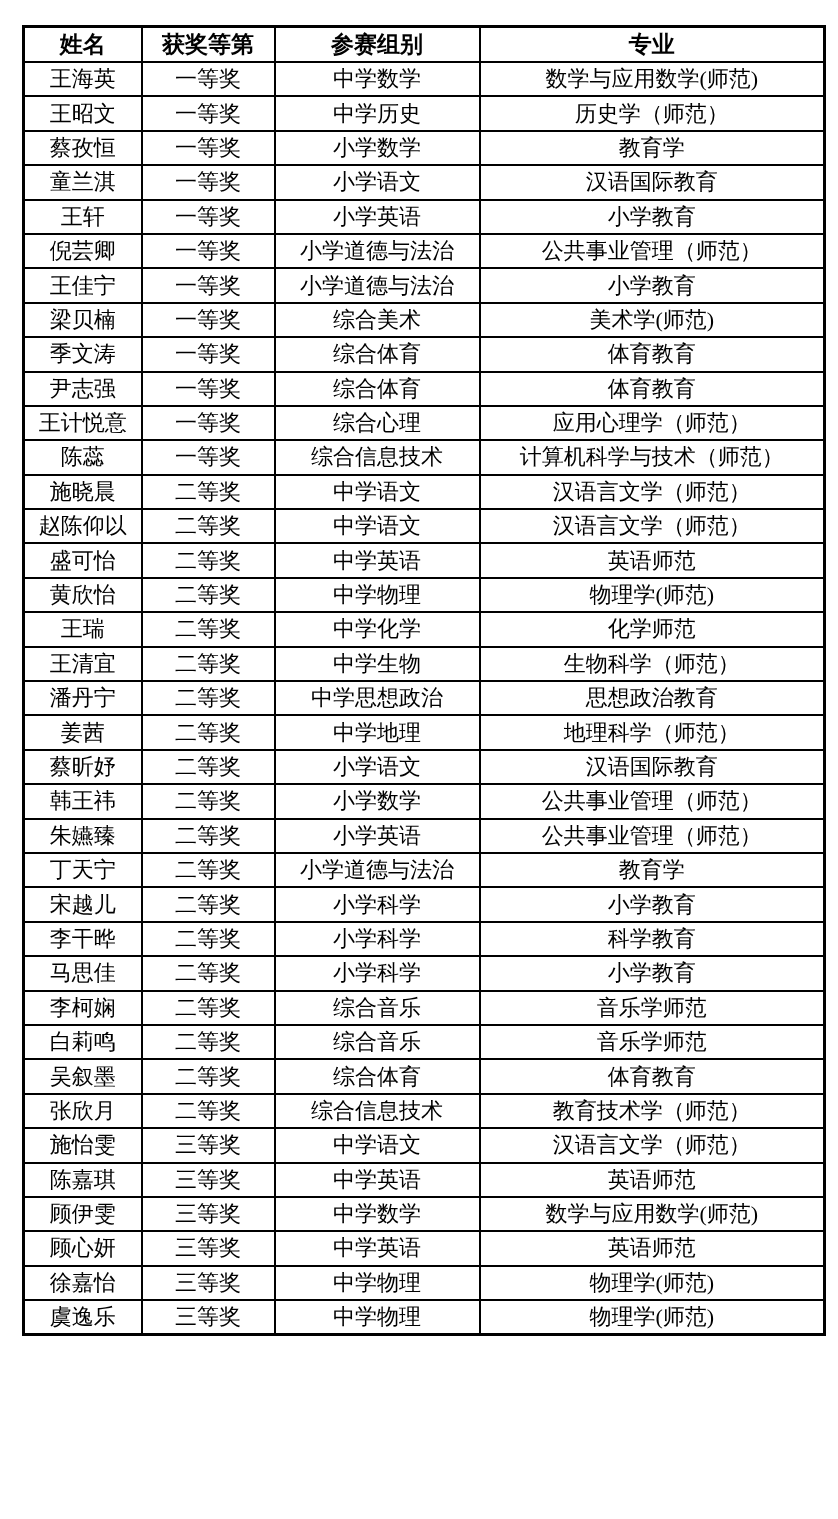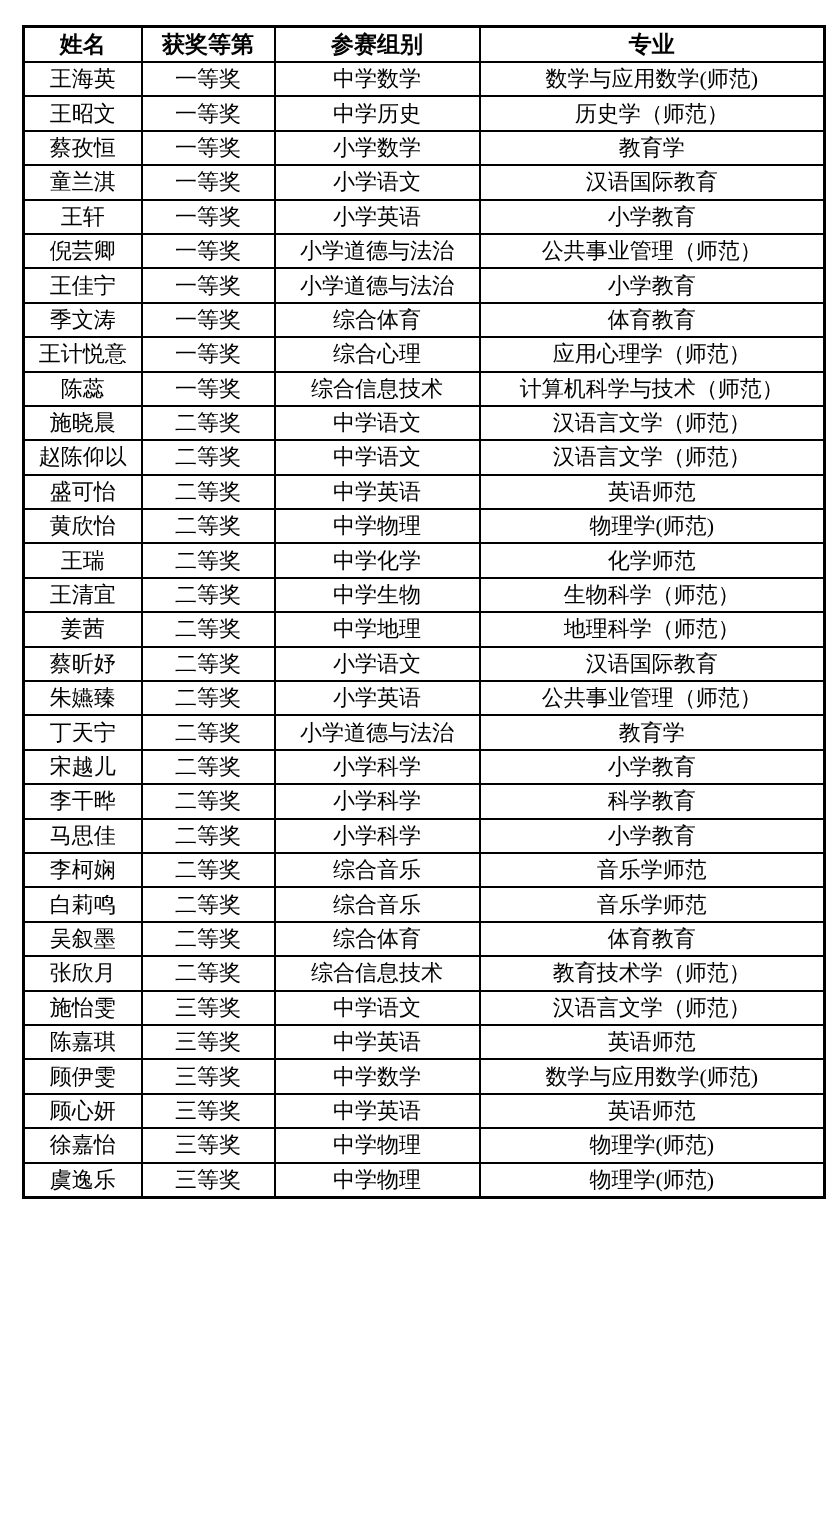--- a/index.html
+++ b/index.html
@@ -102,26 +102,38 @@
           <td>小学道德与法治</td>
           <td>公共事业管理（师范）</td>
         </tr>
         <tr>
           <td>王佳宁</td>
           <td>一等奖</td>
           <td>小学道德与法治</td>
           <td>小学教育</td>
         </tr>
         <tr>
+          <td>梁贝楠</td>
+          <td>一等奖</td>
+          <td>综合美术</td>
+          <td>美术学(师范)</td>
+        </tr>
+        <tr>
           <td>季文涛</td>
           <td>一等奖</td>
           <td>综合体育</td>
           <td>体育教育</td>
         </tr>
         <tr>
+          <td>尹志强</td>
+          <td>一等奖</td>
+          <td>综合体育</td>
+          <td>体育教育</td>
+        </tr>
+        <tr>
           <td>王计悦意</td>
           <td>一等奖</td>
           <td>综合心理</td>
           <td>应用心理学（师范）</td>
         </tr>
         <tr>
           <td>陈蕊</td>
           <td>一等奖</td>
           <td>综合信息技术</td>
           <td>计算机科学与技术（师范）</td>
@@ -156,30 +168,42 @@
           <td>中学化学</td>
           <td>化学师范</td>
         </tr>
         <tr>
           <td>王清宜</td>
           <td>二等奖</td>
           <td>中学生物</td>
           <td>生物科学（师范）</td>
         </tr>
         <tr>
+          <td>潘丹宁</td>
+          <td>二等奖</td>
+          <td>中学思想政治</td>
+          <td>思想政治教育</td>
+        </tr>
+        <tr>
           <td>姜茜</td>
           <td>二等奖</td>
           <td>中学地理</td>
           <td>地理科学（师范）</td>
         </tr>
         <tr>
           <td>蔡昕妤</td>
           <td>二等奖</td>
           <td>小学语文</td>
           <td>汉语国际教育</td>
+        </tr>
+        <tr>
+          <td>韩王祎</td>
+          <td>二等奖</td>
+          <td>小学数学</td>
+          <td>公共事业管理（师范）</td>
         </tr>
         <tr>
           <td>朱嬿臻</td>
           <td>二等奖</td>
           <td>小学英语</td>
           <td>公共事业管理（师范）</td>
         </tr>
         <tr>
           <td>丁天宁</td>
           <td>二等奖</td>

